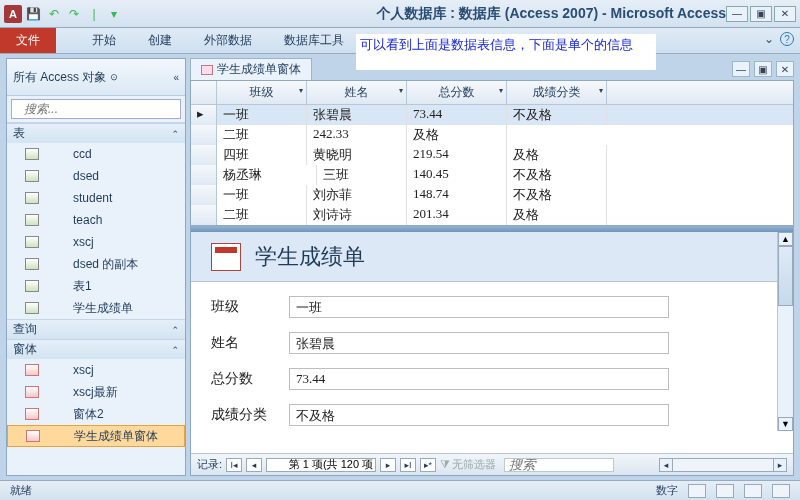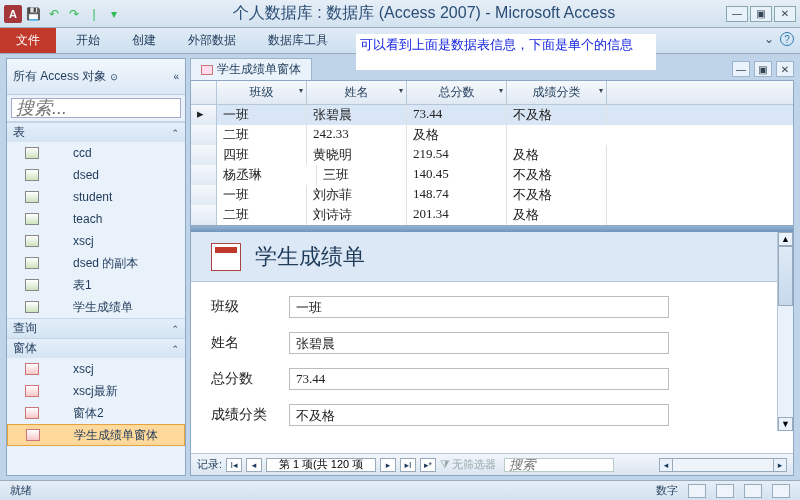--- a/index.html
+++ b/index.html
@@ -2,38 +2,38 @@
 <html><head>
 <meta charset="utf-8">
 <style>
 * { box-sizing: border-box; margin: 0; padding: 0; font-family: "Microsoft YaHei", "SimSun", sans-serif; }
 body { width: 800px; height: 500px; background: #bfd4e8; overflow: hidden; font-size: 12px; }
 
 .titlebar { height: 28px; background: linear-gradient(#e6eef7,#d3e2f0); display: flex; align-items: center; padding: 0 4px; border-bottom: 1px solid #9ab; }
 .titlebar .qat { display: flex; gap: 4px; align-items: center; }
 .titlebar .access-icon { width: 18px; height: 18px; background: #a4373a; color: #fff; font-weight: bold; font-size: 11px; display: flex; align-items: center; justify-content: center; border-radius: 2px; }
 .titlebar .ic { width: 16px; height: 16px; display: flex; align-items: center; justify-content: center; color: #3b5; }
-.titlebar .title { flex: 1; text-align: center; color: #2a4d75; font-size: 16px; }
+.titlebar .title { flex: 1; text-align: right; color: #2a4d75; font-size: 14px; font-weight: bold; }
 .titlebar .wbtns { display: flex; gap: 2px; }
 .titlebar .wbtn { width: 22px; height: 16px; border: 1px solid #8aa; background: #e9f2fb; display: flex; align-items: center; justify-content: center; font-size: 10px; color: #345; }
 
 .ribbon-tabs { height: 26px; background: linear-gradient(#e0ebf6,#cde0f0); display: flex; align-items: stretch; border-bottom: 1px solid #9ab; position: relative; }
 .ribbon-tabs .tab { padding: 0 16px; display: flex; align-items: center; color: #1f3b5a; cursor: pointer; }
-.ribbon-tabs .tab.file { background: #c0392b; color: #fff; font-weight: normal; margin-right: 4px; }
+.ribbon-tabs .tab.file { background: #c0392b; color: #fff; font-weight: normal; margin-right: 20px; }
 .ribbon-tabs .help { position: absolute; right: 6px; top: 4px; display: flex; gap: 6px; color: #356; }
 
 .annotation { position: absolute; left: 356px; top: 34px; width: 300px; height: 36px; background: #fff; color: #1525e0; font-size: 13px; padding: 2px 4px; z-index: 50; border: 0; }
 
 .workspace { display: flex; height: calc(500px - 28px - 26px - 20px); background: #bfd4e8; }
 
 .navpane { width: 180px; background: #e9f1fa; border: 1px solid #8ca8c4; margin: 4px 2px 4px 6px; display: flex; flex-direction: column; }
-.nav-header { height: 36px; background: linear-gradient(#f2f7fd,#dbe8f5); display: flex; align-items: center; padding: 11px 6px; font-size: 12px; color: #1f3b5a; border-bottom: 1px solid #b8cde0; }
+.nav-header { height: 24px; background: linear-gradient(#f2f7fd,#dbe8f5); display: flex; align-items: center; padding: 18px 6px; font-size: 12px; color: #1f3b5a; border-bottom: 1px solid #b8cde0; }
 .nav-header .chev { margin-left: auto; font-size: 10px; }
 .nav-search { padding: 3px 4px; border-bottom: 1px solid #c3d5e6; }
-.nav-search input { width: 100%; height: 20px; border: 1px solid #aac; padding: 0 4px; font-style: italic; color: #666; font-size: 18px; }
+.nav-search input { width: 100%; height: 20px; border: 1px solid #aac; padding: 0 12px; font-style: italic; color: #666; font-size: 12px; }
 .nav-group-h { height: 20px; background: linear-gradient(#e4effa,#d4e4f2); display: flex; align-items: center; padding: 0 6px; color: #1f3b5a; font-size: 12px; border-top: 1px solid #c3d5e6; }
 .nav-group-h .chev { margin-left: auto; font-size: 9px; }
 .nav-item { height: 22px; display: flex; align-items: center; padding: 0 8px 0 18px; color: #1f3b5a; cursor: pointer; position: relative; gap: 28px; }
 .nav-item.sel { background: #ffd89b; border: 1px solid #e6a23c; }
 .nav-item .nic { width: 14px; height: 12px; margin-right: 6px; display: inline-block; border: 1px solid #888; background: linear-gradient(#fff,#cfe3bf); }
 .nav-item .nic.form { background: linear-gradient(#fff,#f7c6c6); border-color: #c77; }
 
 .mainarea { flex: 1; margin: 4px 6px 4px 2px; background: #bfd4e8; position: relative; display: flex; flex-direction: column; }
 .doc-tab { height: 22px; display: flex; align-items: center; gap: 4px; }
 .doc-tab .tabchip { background: #eaf2fb; border: 1px solid #9cb5cd; padding: 2px 10px; border-bottom: none; color: #1f3b5a; display: flex; align-items: center; gap: 4px; }
@@ -62,21 +62,21 @@
 .form-header .fh-icon { width: 30px; height: 28px; background: #fff; border: 1px solid #a94442; position: relative; }
 .form-header .fh-icon::before { content: ""; position: absolute; left: 3px; right: 3px; top: 3px; height: 6px; background: #c0392b; }
 .form-header .fh-title { font-size: 22px; color: #1f3b5a; font-family: "SimSun", serif; }
 .form-body { padding: 14px 20px; display: flex; flex-direction: column; gap: 14px; }
 .form-row { display: flex; align-items: center; gap: 18px; }
 .form-row .flbl { width: 60px; color: #222; font-size: 14px; font-family: "SimSun", serif; }
 .form-row .fval { flex: 1; max-width: 380px; height: 22px; border: 1px solid #bdbdbd; padding: 2px 6px; font-size: 13px; font-family: "SimSun", serif; color: #222; background: #fff; }
 
 .recnav { height: 22px; background: linear-gradient(#f2f6fb,#dbe5f0); border-top: 1px solid #b5c7d8; display: flex; align-items: center; padding: 0 6px; gap: 4px; font-size: 11px; color: #1f3b5a; }
 .recnav .rbtn { width: 16px; height: 14px; border: 1px solid #9ab; background: #fff; display: flex; align-items: center; justify-content: center; font-size: 9px; }
-.recnav .rinput { width: 110px; height: 14px; border: 1px solid #9ab; text-align: center; font-size: 11px; padding: 4px 2px; }
+.recnav .rinput { width: 110px; height: 14px; border: 1px solid #9ab; text-align: right; font-size: 11px; padding: 4px 2px; }
 .recnav .nofilter { color: #9aa; display: flex; align-items: center; gap: 2px; }
 .recnav .rsearch { border: 1px solid #bcc; height: 14px; width: 110px; padding: 0 4px; font-style: italic; color: #888; margin-left: 4px; }
 .recnav .hscroll { margin-left: auto; display: flex; }
 .recnav .hsbtn { width: 14px; height: 14px; border: 1px solid #9ab; background: #e9f1fa; font-size: 9px; display: flex; align-items: center; justify-content: center; }
 .recnav .hstrack { width: 100px; height: 14px; border-top: 1px solid #9ab; border-bottom: 1px solid #9ab; background: #eef4fa; }
 
 .statusbar { height: 20px; background: linear-gradient(#e6eef7,#d3e2f0); border-top: 1px solid #9ab; display: flex; align-items: center; padding: 0 10px; color: #1f3b5a; font-size: 11px; }
 .statusbar .right { margin-left: auto; display: flex; align-items: center; gap: 10px; }
 .statusbar .vbtn { width: 18px; height: 14px; border: 1px solid #9ab; background: #eef4fa; }
 

